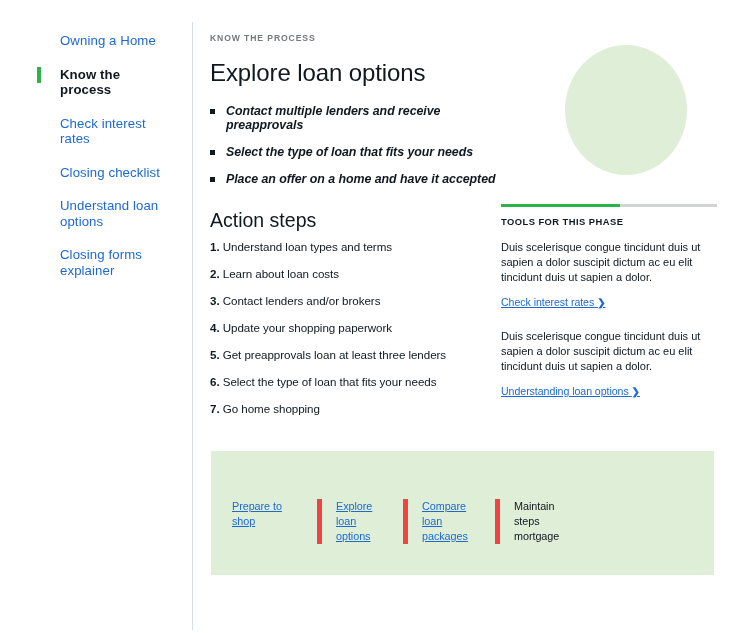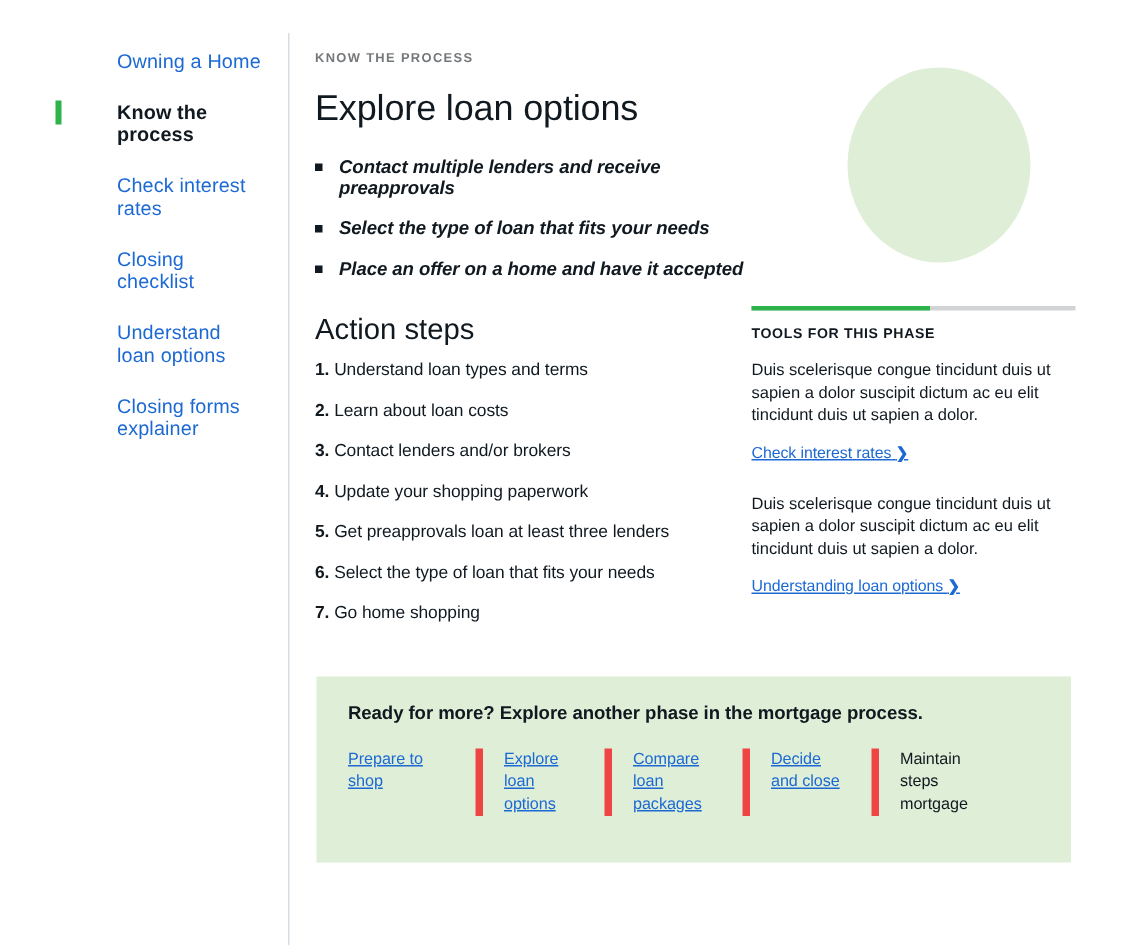--- a/index.html
+++ b/index.html
@@ -15,21 +15,21 @@
   
   .v-divider {
     position: absolute; left: 192px; top: 22px;
     width: 1px; height: 608px; background: #d6dde2;
   }
 
   
   .sidebar { position: absolute; left: 0; top: 33px; width: 185px; }
   .nav-item {
     position: relative;
-    padding: 0 10px 0 78px;
+    padding: 0 10px 0 60px;
     margin-bottom: 18px;
     font-size: 13.2px;
     line-height: 15.5px;
     color: #1c69d4;
     letter-spacing: .1px;
   }
   .nav-item.active { color: #101820; font-weight: bold; }
   .nav-item .bar {
     position: absolute; left: 37px; top: 0px;
     width: 4px; height: 16px; background: #2cb34a;
@@ -196,33 +196,29 @@
       <a class="tool-link" href="#"><span>Check interest rates</span> <span class="chev">❯</span></a>
     </div>
 
     <div class="tools-block2">
       <p class="tools-body">Duis scelerisque congue tincidunt duis ut sapien a dolor suscipit dictum ac eu elit tincidunt duis ut sapien a dolor.</p>
       <a class="tool-link" href="#"><span>Understanding loan options</span> <span class="chev">❯</span></a>
     </div>
   </aside>
 
   <section class="cta">
-    <div class="cta-head">Ready for more? Explore another phase in the mortgage process.</div>
     <div class="cta-links">
       <div class="cta-col w1">
         <a href="#">Prepare to shop</a>
       </div>
       <div class="cta-col w2">
         <a href="#">Explore loan options</a>
       </div>
       <div class="cta-col w3">
         <a href="#">Compare loan packages</a>
       </div>
-      <div class="cta-col w4">
-        <a href="#">Decide and close</a>
-      </div>
       <div class="cta-col w5">
         <span class="plain">Maintain steps mortgage</span>
       </div>
     </div>
   </section>
 
 </div>
 
 </body></html>

